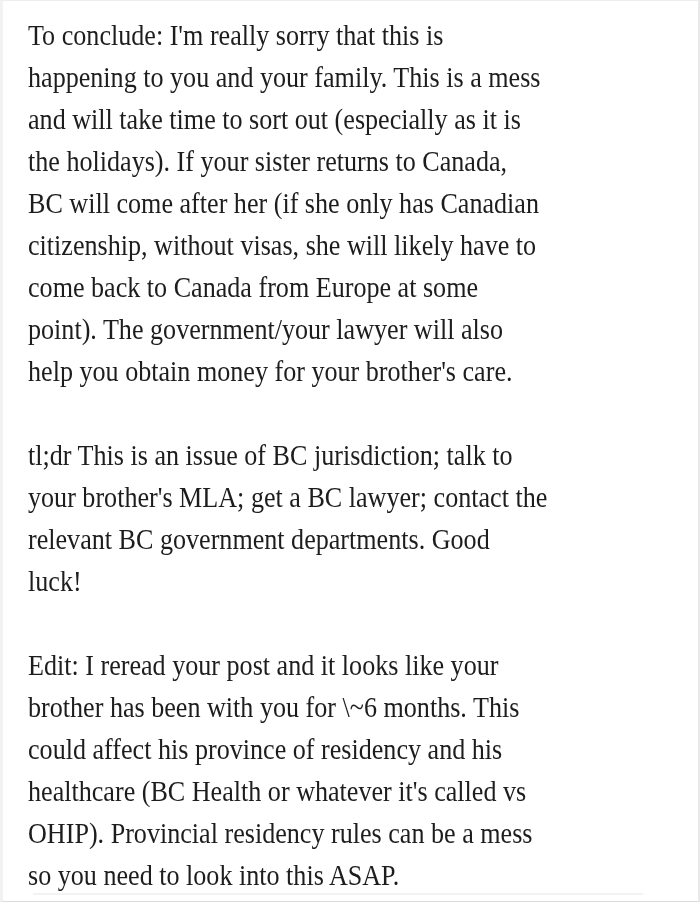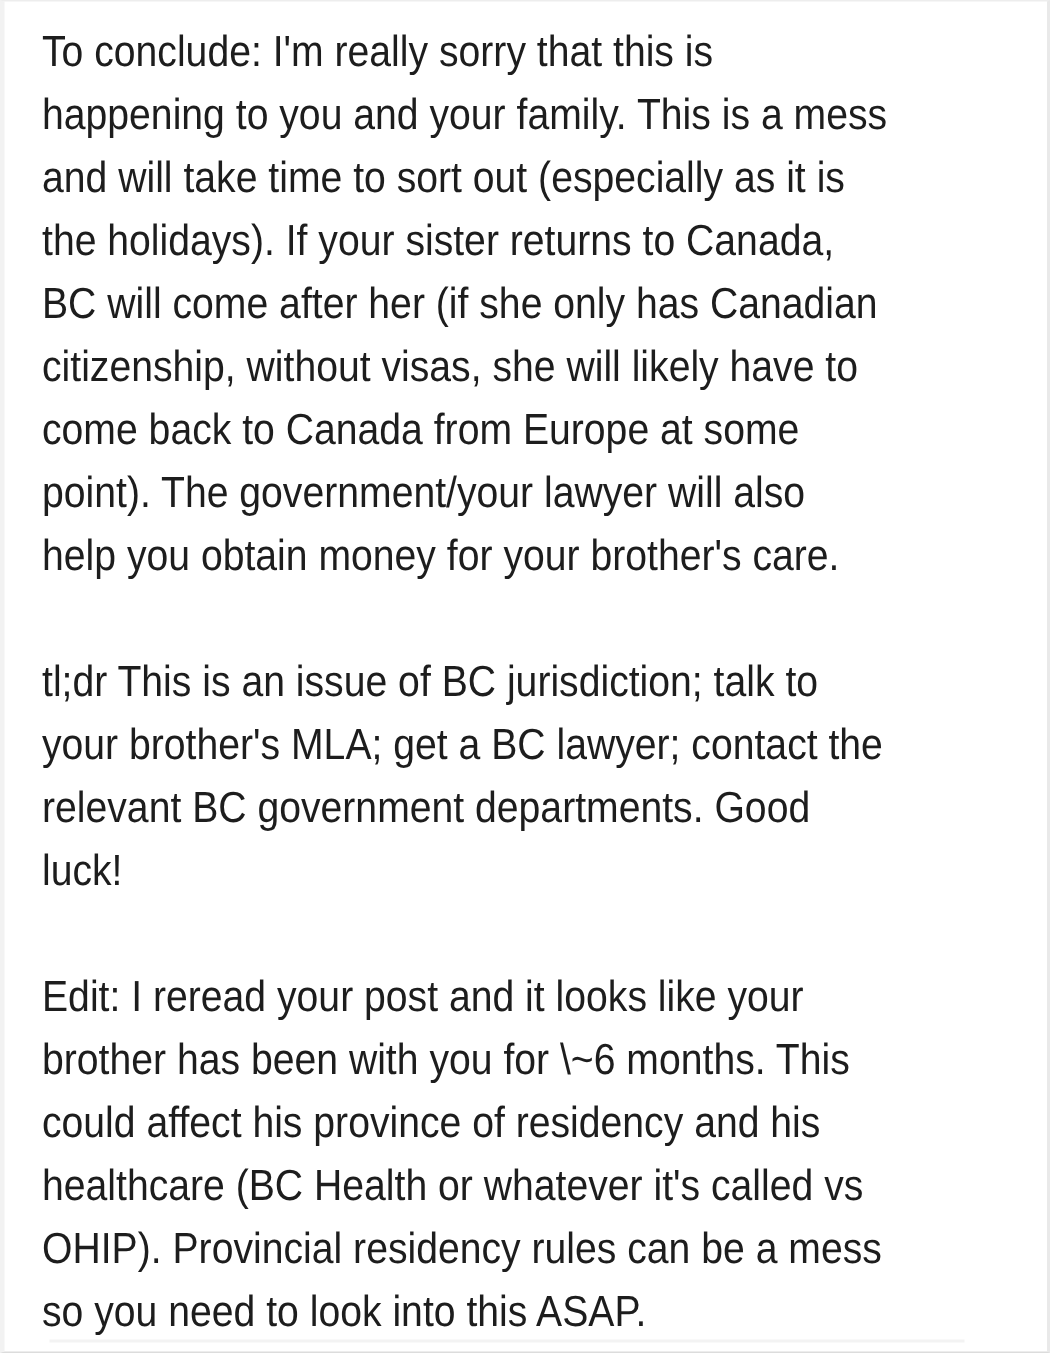--- a/index.html
+++ b/index.html
@@ -17,20 +17,21 @@
   }
   .card {
     position: absolute;
     inset: 0;
     background: #ffffff;
     border-top: 1px solid #ededed;
     border-bottom: 1px solid #dcdcdc;
     border-right: 2px solid #e9e9e9;
     border-left: 3px solid #f2f2f2;
     box-sizing: border-box;
+    font-family: Liberation Serif, serif;
   }
   .text-body {
     position: absolute;
     top: 13px;
     left: 25px;
     width: 744px;
     transform: scaleX(0.90);
     transform-origin: 0 0;
     color: #1d1d1d;
   }

